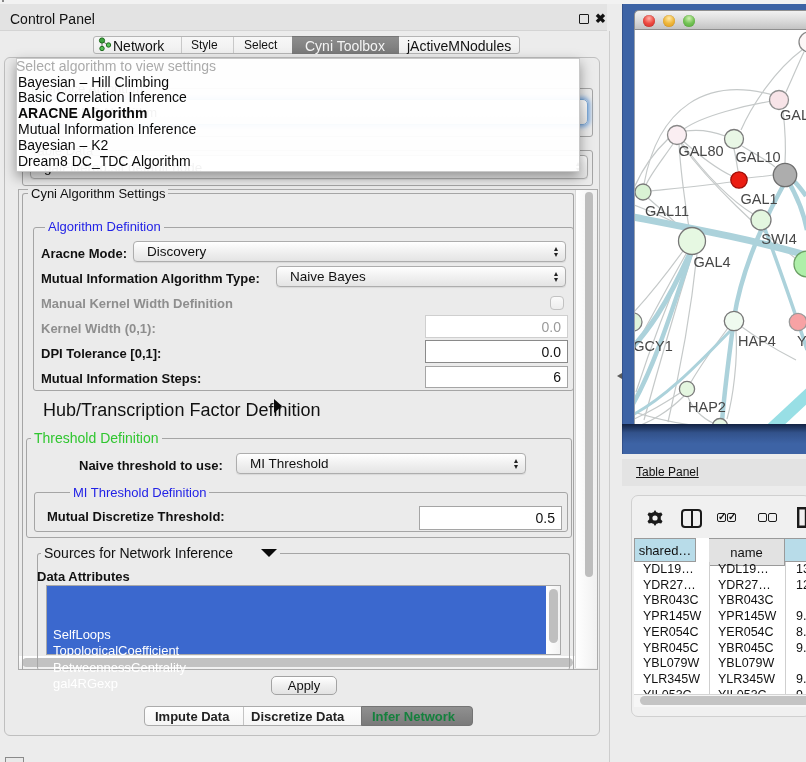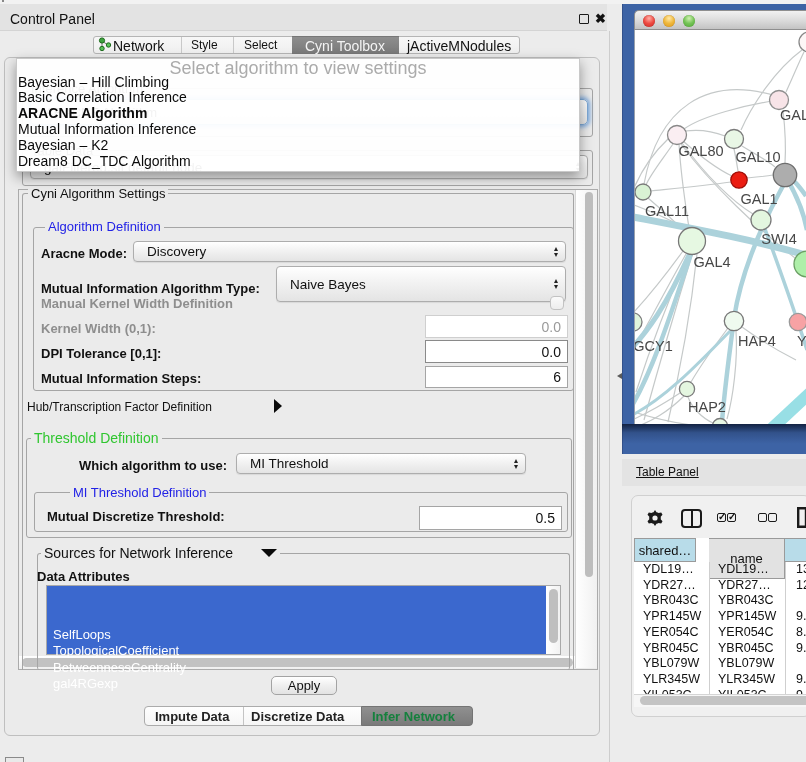--- a/index.html
+++ b/index.html
@@ -87,48 +87,48 @@
 
 <div class="lbl b" style="left:41px;top:246px;">Aracne Mode:</div>
 <div class="combo" style="left:133px;top:241px;width:433px;height:21px;">
     <span>Discovery</span>
     <span class="arr">
       <i class="up"></i>
       <i class="dn"></i>
     </span>
   </div>
 
-<div class="lbl b" style="left:41px;top:281px;">Mutual Information Algorithm Type:</div>
-<div class="combo" style="left:276px;top:266px;width:290px;height:36px;">
+<div class="lbl b" style="left:41px;top:271px;">Mutual Information Algorithm Type:</div>
+<div class="combo" style="left:276px;top:266px;width:290px;height:21px;">
     <span>Naive Bayes</span>
     <span class="arr">
       <i class="up"></i>
       <i class="dn"></i>
     </span>
   </div>
 
 <div class="lbl b gray" style="left:41px;top:296px;">Manual Kernel Width Definition</div>
 <div class="abs" style="left:550px;top:296px;width:14px;height:14px;border:1px solid #C2C2C2;border-radius:4px;background:linear-gradient(#FAFAFA,#EDEDED);"></div>
 
 <div class="lbl b gray" style="left:41px;top:321px;">Kernel Width (0,1):</div>
 <div class="tf" style="left:425px;top:315px;width:143px;height:23px;border-color:#CFCFCF;color:#9A9A9A;">0.0</div>
 
 <div class="lbl b" style="left:41px;top:346px;">DPI Tolerance [0,1]:</div>
 <div class="tf" style="left:425px;top:340px;width:143px;height:23px;border-color:#8A8A8A;">0.0</div>
 
 <div class="lbl b" style="left:41px;top:371px;">Mutual Information Steps:</div>
 <div class="tf" style="left:425px;top:366px;width:143px;height:22px;border-color:#A5A5A5;">6</div>
 
-<div class="lbl" style="left:27px;top:400px;font-size:12px;">Hub/Transcription Factor Definition</div>
+<div class="lbl" style="left:43px;top:400px;font-size:18px;">Hub/Transcription Factor Definition</div>
 <div class="abs" style="left:274px;top:399px;width:0;height:0;border-top:7.5px solid transparent;border-bottom:7.5px solid transparent;border-left:8.5px solid #0A0A0A;"></div>
 
 <div class="gbox" style="left:26px;top:438px;width:546px;height:100px;"></div>
 <div class="gtitle" style="left:31px;top:430px;color:#2FC62F;font-size:14px;">Threshold Definition</div>
 
-<div class="lbl b" style="left:79px;top:458px;">Which algorithm to use:</div>
+<div class="lbl b" style="left:79px;top:458px;">Naive threshold to use:</div>
 <div class="combo" style="left:236px;top:453px;width:290px;height:21px;">
     <span>MI Threshold</span>
     <span class="arr">
       <i class="up"></i>
       <i class="dn"></i>
     </span>
   </div>
 
 <div class="gbox" style="left:34px;top:492px;width:534px;height:40px;"></div>
 <div class="gtitle" style="left:50px;top:485px;color:#2222E6;margin-left:20px;">MI Threshold Definition</div>
@@ -261,29 +261,29 @@
 <div class="abs" style="left:728px;top:511px;font-size:10px;font-weight:bold;">✓</div>
 <div class="abs" style="left:758px;top:513px;width:9px;height:9px;border:1.5px solid #1A1A1A;border-radius:2px;"></div>
 <div class="abs" style="left:768px;top:513px;width:9px;height:9px;border:1.5px solid #1A1A1A;border-radius:2px;"></div>
 <svg class="abs" style="left:796px;top:507px;" width="10" height="21" viewBox="0 0 10 21">
     <path d="M2.2 1.2 H10 V19.8 H2.2 Z" fill="none" stroke="#1A1A1A" stroke-width="2.4"></path>
   </svg>
 
 <div class="abs" style="left:634px;top:538px;width:172px;height:156px;background:#fff;overflow:hidden;">
 
   <div class="abs" style="left:0;top:0;width:62px;height:24px;background:#B8DCE9;border:1px solid #9A9A9A;display:flex;align-items:center;justify-content:center;">shared…</div>
-  <div class="abs" style="left:75px;top:0;width:76px;height:41px;background:#E2E2E2;border:1px solid #9A9A9A;border-left:none;display:flex;align-items:center;justify-content:center;">name</div>
+  <div class="abs" style="left:75px;top:0;width:76px;height:28px;background:#E2E2E2;border:1px solid #9A9A9A;border-left:none;display:flex;align-items:center;justify-content:center;">name</div>
   <div class="abs" style="left:151px;top:0;width:60px;height:24px;background:#B8DCE9;border:1px solid #9A9A9A;border-left:none;"></div>
 
   <div class="abs" style="left:75px;top:24px;width:1px;height:132px;background:#CFCFCF;"></div>
   <div class="abs" style="left:151px;top:24px;width:1px;height:132px;background:#CFCFCF;"></div>
 
   <div class="abs" style="left:9px;top:24px;line-height:15.7px;font-size:12.5px;">YDL19…<br>YDR27…<br>YBR043C<br>YPR145W<br>YER054C<br>YBR045C<br>YBL079W<br>YLR345W<br>YIL053C</div>
   <div class="abs" style="left:84px;top:24px;line-height:15.7px;font-size:12.5px;">YDL19…<br>YDR27…<br>YBR043C<br>YPR145W<br>YER054C<br>YBR045C<br>YBL079W<br>YLR345W<br>YIL053C</div>
   <div class="abs" style="left:162px;top:24px;line-height:15.7px;font-size:12.5px;">13<br>12<br>&nbsp;<br>9.<br>8.<br>9.<br>&nbsp;<br>9.<br>9.</div>
 </div>
 
 <div class="abs" style="left:634px;top:694px;width:172px;height:13px;background:#F6F6F6;border-top:1px solid #D5D5D5;"></div>
 <div class="abs" style="left:640px;top:696px;width:170px;height:9px;background:#C4C4C4;border-radius:4.5px;"></div>
 
 <div class="abs" style="left:16px;top:58px;width:564px;height:114px;background:rgba(255,255,255,0.95);border:1px solid #C9C9C9;box-shadow:0 5px 12px rgba(0,0,0,0.38);"></div>
-<div class="abs" style="left:16px;top:58px;width:564px;text-align:center;color:#ABABAB;font-size:18px;">Select algorithm to view settings</div>
+<div class="abs" style="left:16px;top:58px;width:564px;color:#ABABAB;font-size:14px;">Select algorithm to view settings</div>
 <div class="abs" style="left:18px;top:74.5px;line-height:15.85px;font-size:14px;color:#0A0A0A;">Bayesian – Hill Climbing<br>Basic Correlation Inference<br><span class="b">ARACNE Algorithm</span><br>Mutual Information Inference<br>Bayesian – K2<br>Dream8 DC_TDC Algorithm</div>
 
 </body></html>

